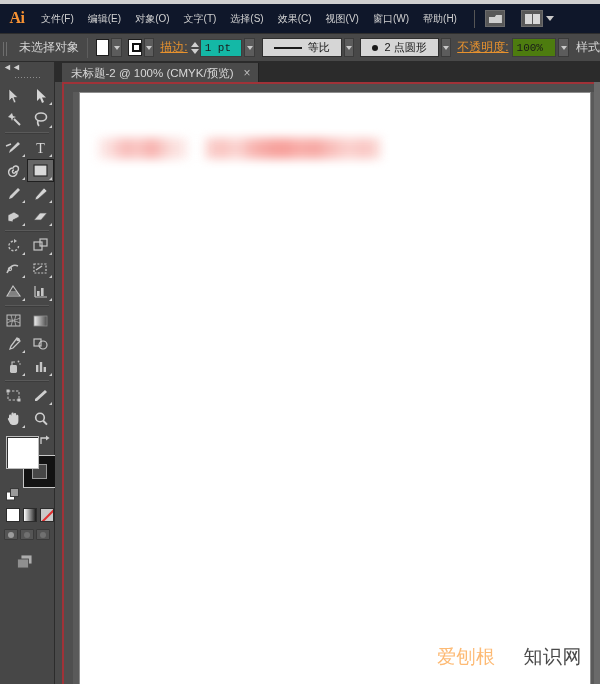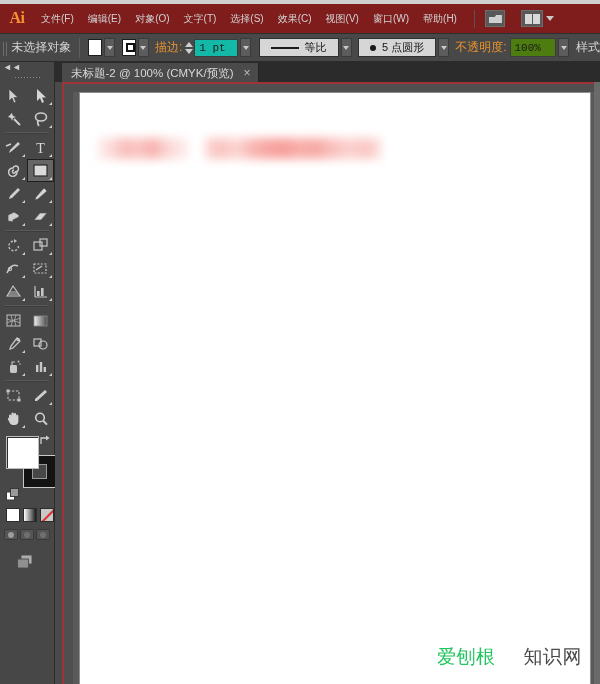--- a/index.html
+++ b/index.html
@@ -28,21 +28,21 @@
     top: 0; left: 0;
     width: 600px; height: 4px;
     background: #cfcfcf;
   }
 
   
   .menubar {
     position: absolute;
     top: 4px; left: 0;
     width: 600px; height: 29px;
-    background: #7f1d1d;
+    background: #0f172a;
     display: flex;
     align-items: center;
   }
   .ai-logo {
     width: 34px;
     text-align: center;
     color: #f79233;
     font-weight: bold;
     font-size: 16px;
     font-family: "Liberation Serif", serif;
@@ -118,21 +118,21 @@
     width: 9px; height: 20px;
     margin-left: 1px;
     background: repeating-linear-gradient(to right, #6e6e6e 0 1px, transparent 1px 3px);
     background-size: 3px 14px;
     background-repeat: repeat-x;
     background-position: 2px 4px;
   }
   .cb-label {
     color: #d4d4d4;
     font-size: 12px;
-    margin-left: 3px;
+    margin-left: 11px;
     white-space: nowrap;
   }
   .cb-sep {
     width: 1px; height: 20px;
     background: #5d5d5d;
     margin: 0 8px;
   }
   .swatch-fill {
     width: 17px; height: 17px;
     background: #ffffff;
@@ -170,21 +170,21 @@
     border-left: 3px solid transparent;
     border-right: 3px solid transparent;
     border-top: 4px solid #c9c9c9;
   }
   .orange-lbl {
     color: #e8922e;
     font-size: 12px;
     margin: 0 3px 0 6px;
     white-space: nowrap;
   }
-  .orange-lbl.ul { }
+  .orange-lbl.ul { text-decoration: underline; }
   .stepper {
     display: flex;
     flex-direction: column;
     justify-content: center;
     margin-right: 1px;
   }
   .stepper .up, .stepper .dn {
     width: 0; height: 0;
     border-left: 4px solid transparent;
     border-right: 4px solid transparent;
@@ -479,21 +479,21 @@
 
   
   .watermark {
     position: absolute;
     right: 18px; bottom: 14px;
     font-size: 19px;
     font-family: "DejaVu Sans", sans-serif;
     letter-spacing: 0.5px;
     white-space: nowrap;
   }
-  .wm-orange { color: #22c55e; text-align: right; }
+  .wm-orange { color: #fdba74; text-align: right; }
   .wm-gray { color: #4a4a4a; margin-left: 28px; }
 
   
   .right-edge {
     position: absolute;
     top: 82px; right: 0;
     width: 6px; height: 602px;
     background: #6a6a6a;
   }
 </style>
@@ -560,21 +560,21 @@
       <span>等比</span>
     </div>
     <div class="dd-btn">
       <div class="caret"></div>
     </div>
 
     <div style="width:8px"></div>
 
     <div class="combo" style="width:79px">
       <span class="brush-dot"></span>
-      <span>5 点圆形</span>
+      <span>2 点圆形</span>
     </div>
     <div class="dd-btn">
       <div class="caret"></div>
     </div>
 
     <div class="orange-lbl ul">不透明度:</div>
     <div class="opacity-field">100%</div>
     <div class="dd-btn">
       <div class="caret"></div>
     </div>

